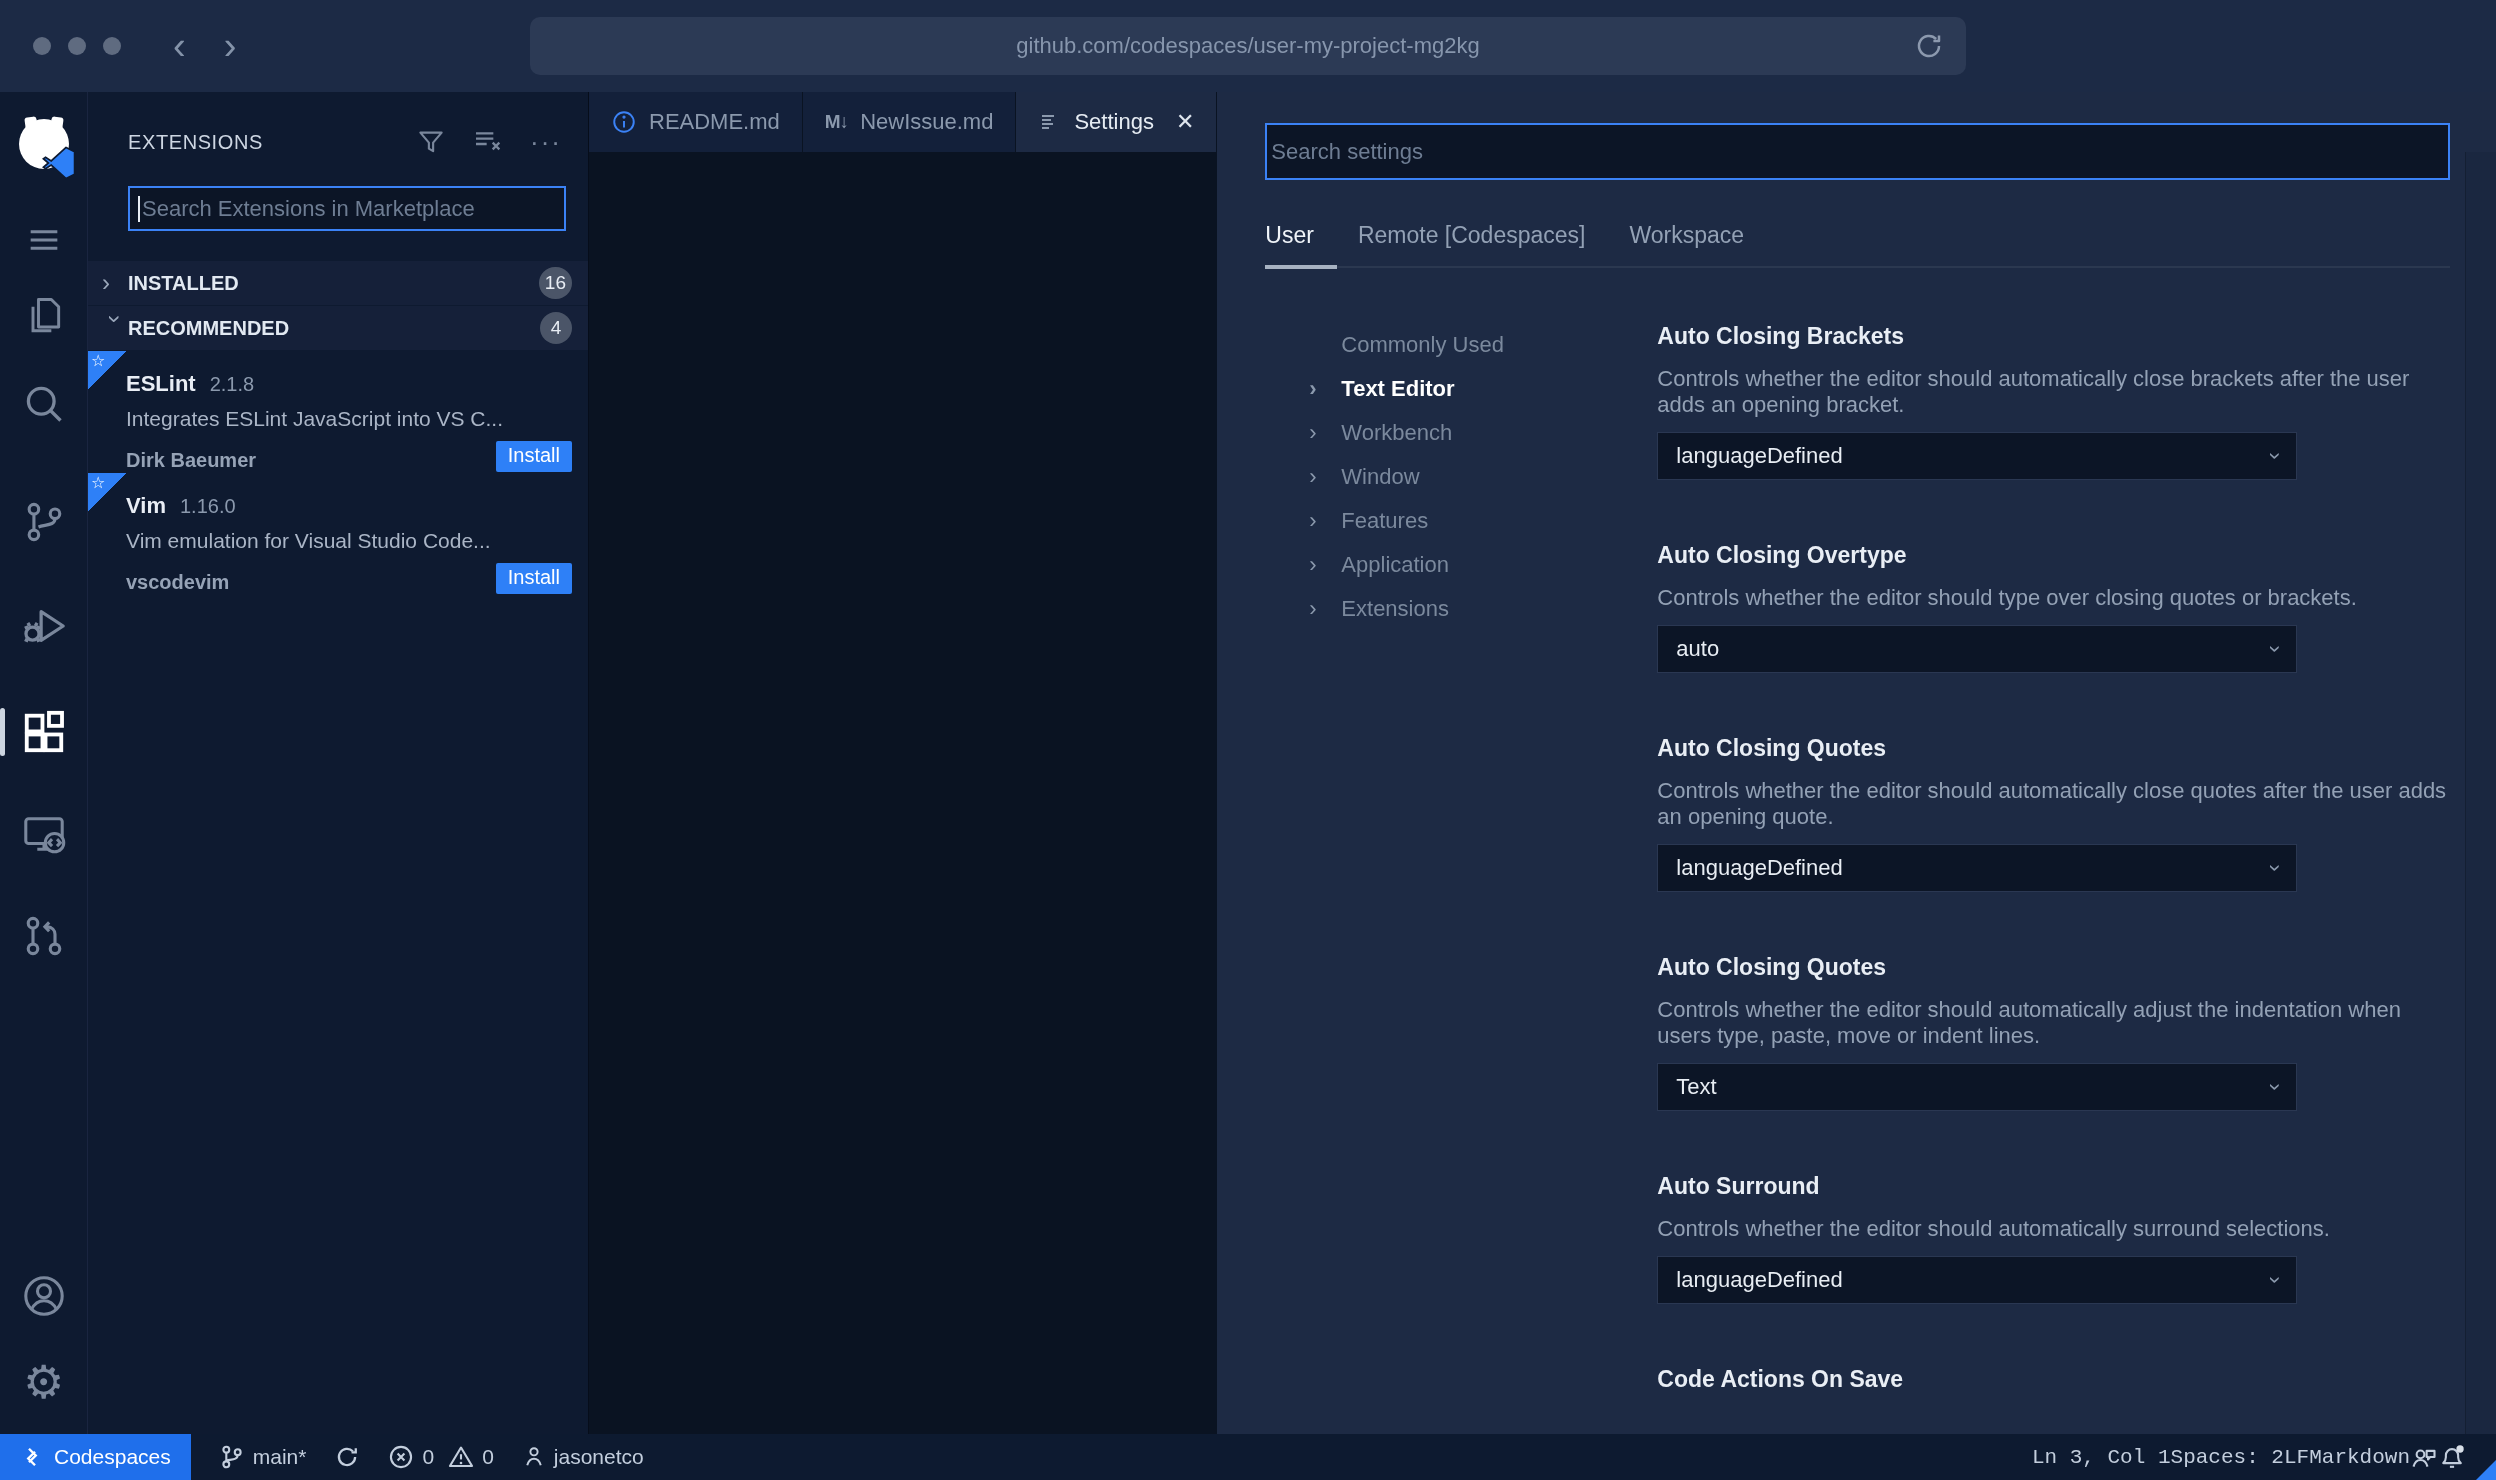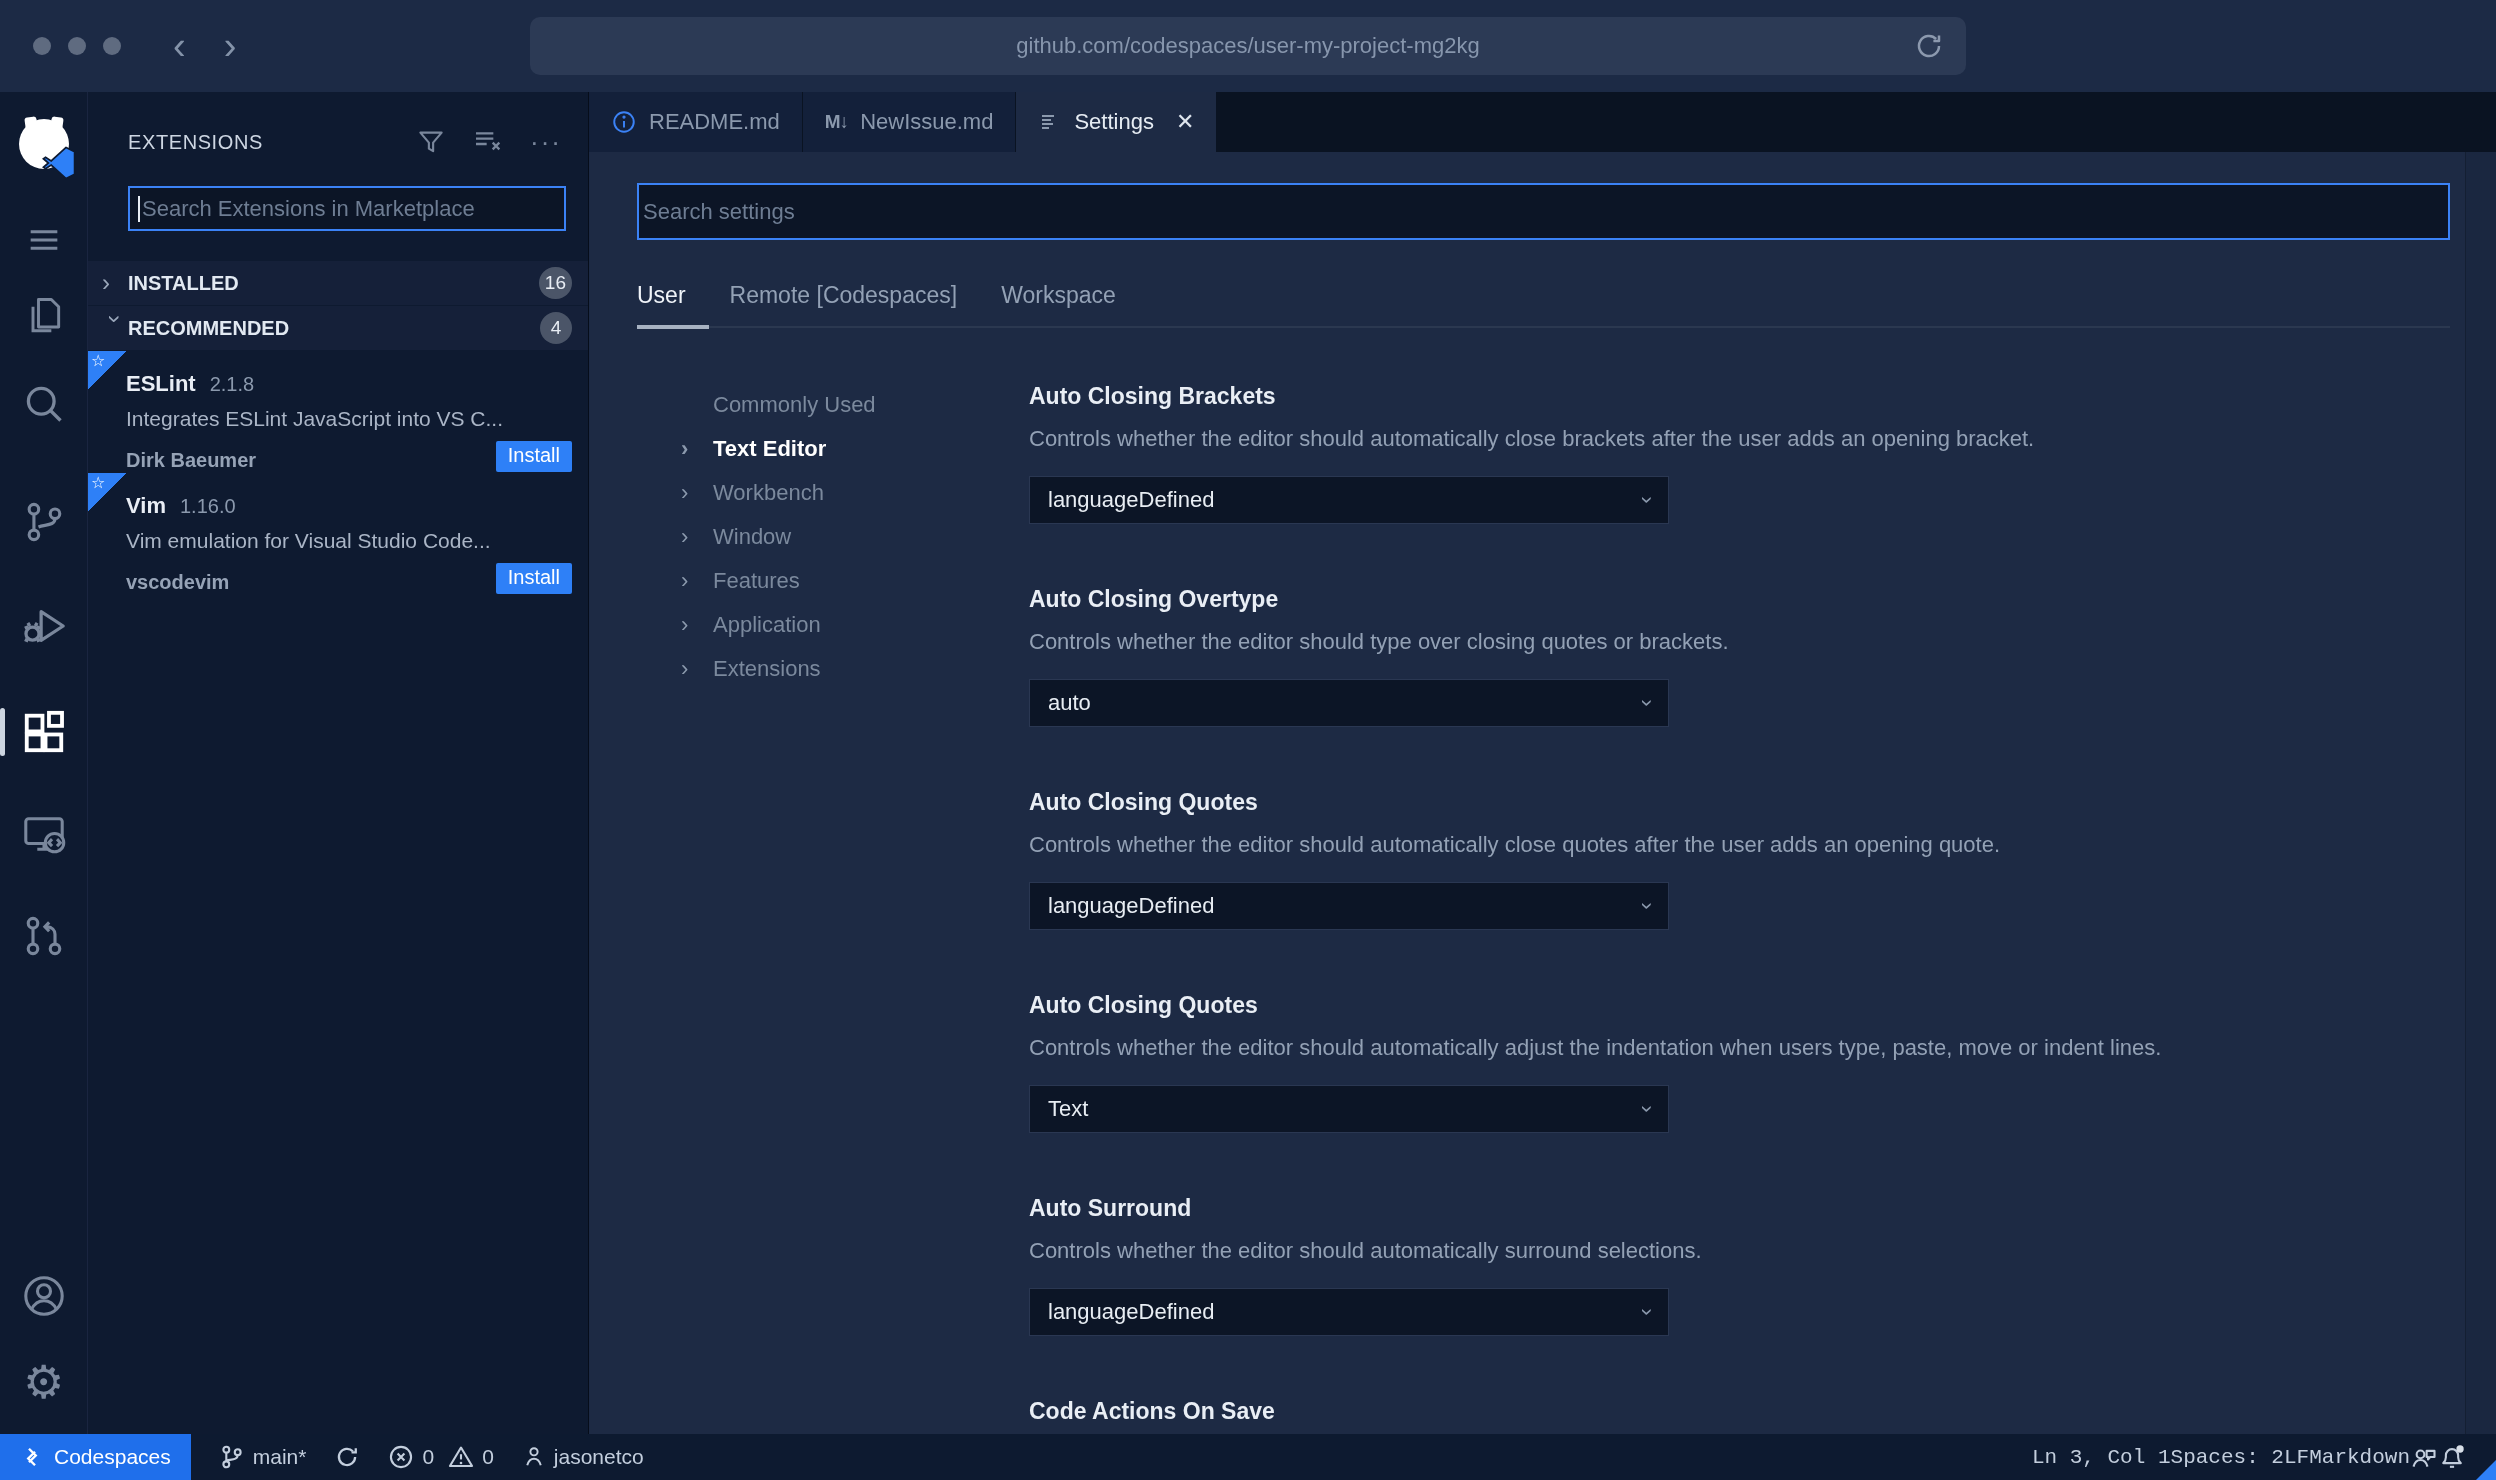--- a/index.html
+++ b/index.html
@@ -73,21 +73,21 @@
   .ext-title-row{display:flex;align-items:baseline;gap:14px;}
   .ext-name{font-size:22px;font-weight:bold;color:#e9eef5;}
   .ext-version{font-size:20px;color:#8b99ad;}
   .ext-desc{margin-top:10px;font-size:21px;color:#aab5c6;white-space:nowrap;overflow:hidden;}
   .ext-footer{margin-top:10px;display:flex;align-items:flex-end;}
   .ext-author{font-size:20px;font-weight:bold;color:#96a3b6;flex:1;}
   .install-btn{background:var(--accent-blue);color:#fff;font-size:20px;padding:3px 12px 5px;border:none;
                border-radius:2px;font-family:inherit;}
 
   
-  .editor{flex:1;display:flex;flex-direction:column;min-width:0;position:relative;background:var(--tabbar-bg);}
+  .editor{flex:1;display:flex;flex-direction:row;min-width:0;position:relative;background:var(--tabbar-bg);}
   .tabstrip{height:60px;display:flex;background:var(--tabbar-bg);flex-shrink:0;}
   .tab{display:flex;align-items:center;gap:12px;padding:0 22px;font-size:22px;color:#8b99ad;
        background:var(--inactive-tab-bg);border-right:1px solid var(--tabbar-bg);}
   .tab.active{background:var(--editor-bg);color:#e6ecf3;}
   .tab .close{color:#dfe6ee;font-size:22px;margin-left:10px;}
   .md-icon{font-size:19px;font-weight:bold;color:#8b99ad;letter-spacing:-1px;}
   .settings-page{flex:1;background:var(--editor-bg);padding:31px 46px 0 48px;overflow:hidden;}
   .settings-search{width:100%;height:57px;background:var(--input-bg);border:2px solid var(--focus-border);
                    color:var(--text-primary);font-size:22px;font-family:inherit;padding:0 4px;outline:none;}
   .settings-search::placeholder{color:#6e7d93;}
@@ -98,21 +98,21 @@
   .scope-underline .active-bar{position:absolute;left:0;top:0;width:72px;height:4px;background:#a7b2c2;}
   .settings-body{display:flex;margin-top:54px;}
   .toc{list-style:none;width:392px;flex-shrink:0;}
   .toc li{height:44px;display:flex;align-items:center;font-size:22px;color:#7b899d;padding-left:76px;position:relative;}
   .toc li .tchev{position:absolute;left:44px;font-size:22px;color:#8费;color:#8b99ad;}
   .toc li.active{color:#ffffff;font-weight:bold;}
   .settings-items{flex:1;min-width:0;}
   .setting{margin-bottom:62px;}
   .setting .s-title{font-size:23px;font-weight:bold;color:#e9eef5;}
   .setting .s-desc{margin-top:16px;font-size:22px;color:#93a1b5;}
-  .select{margin-top:24px;width:640px;height:48px;background:var(--input-bg);border:1px solid #2a3752;
+  .select{margin-top:14px;width:640px;height:48px;background:var(--input-bg);border:1px solid #2a3752;
           display:flex;align-items:center;padding:0 18px;font-size:22px;color:#e8edf3;}
   .select .sel-chev{margin-left:auto;color:#8b99ad;font-size:22px;transform:rotate(90deg);}
   .chev-right{display:inline-block;}
   .chev-down{display:inline-block;transform:rotate(90deg);}
   .right-strip{position:absolute;top:60px;right:0;bottom:0;width:31px;background:#1a2740;border-left:1px solid #141f33;}
 
   
   .statusbar{height:46px;background:var(--statusbar-bg);display:flex;align-items:center;flex-shrink:0;
              font-size:21px;color:#c3cedd;position:relative;}
   .sb-left{display:flex;align-items:center;height:100%;}

